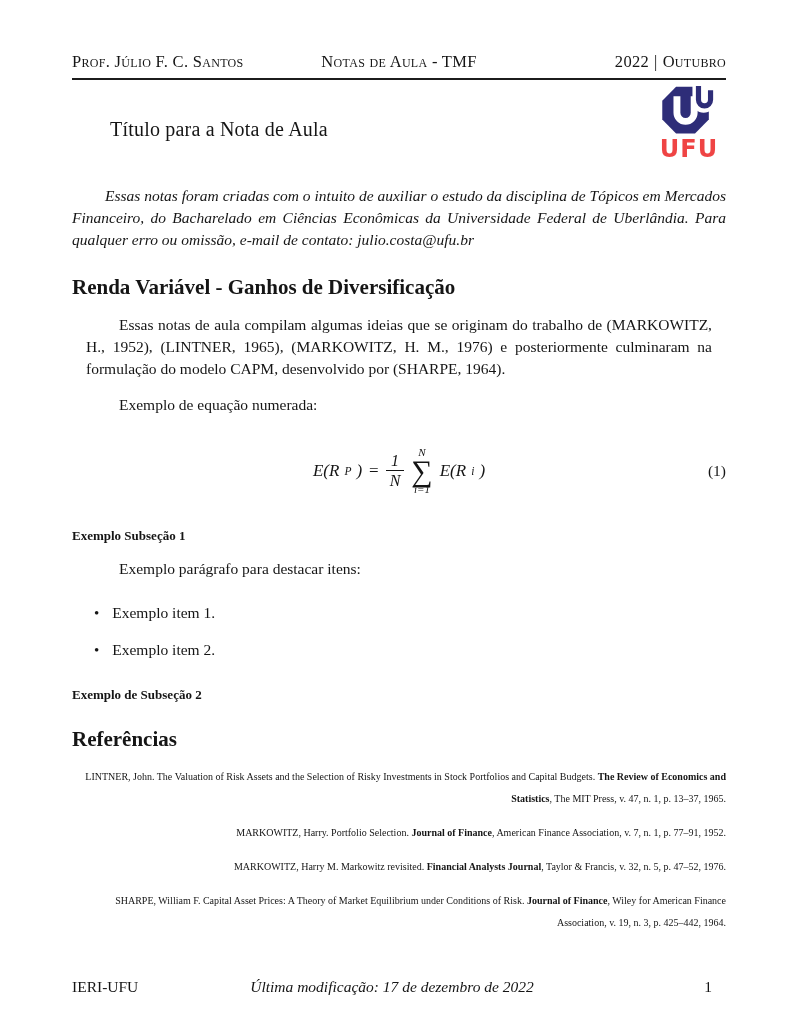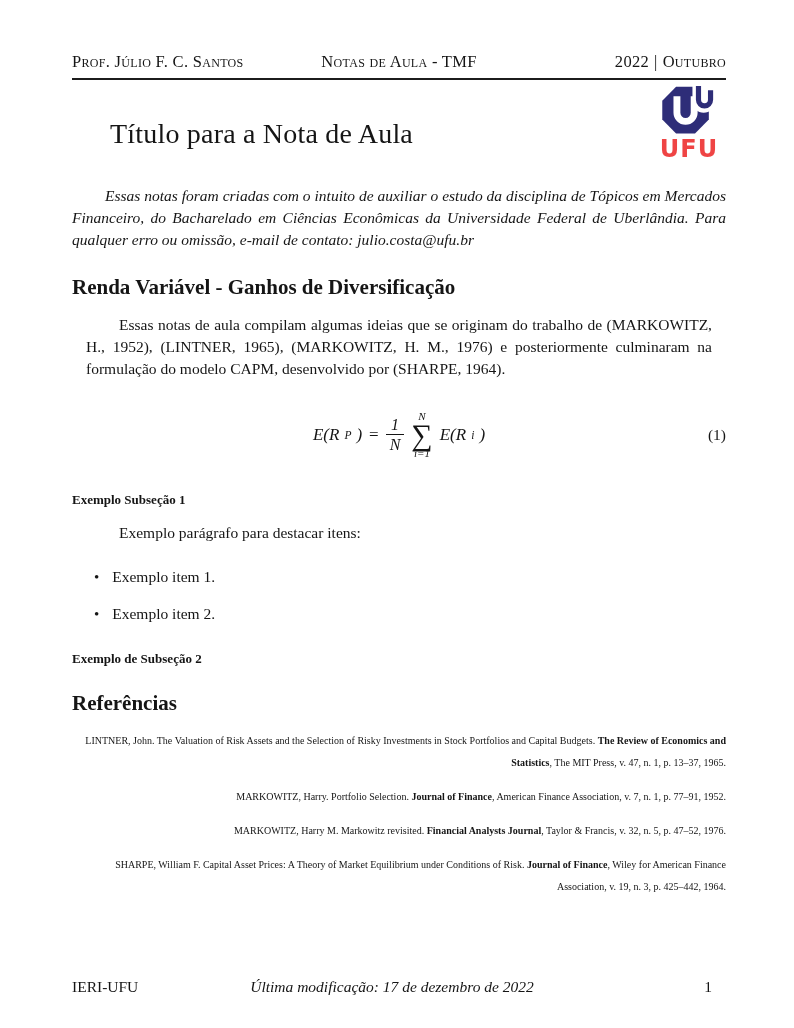--- a/index.html
+++ b/index.html
@@ -33,21 +33,21 @@
   .header-right .sep { padding: 0 5px; }
 
   
   .title-row {
     display: flex;
     justify-content: space-between;
     align-items: flex-start;
     margin-top: 4px;
   }
   h1.doc-title {
-    font-size: 28px;
+    font-size: 20px;
     font-weight: normal;
     margin: 34px 0 0 38px;
     letter-spacing: 0.2px;
   }
   .logo-block {
     display: flex;
     flex-direction: column;
     align-items: center;
     width: 74px;
     margin-top: 2px;
@@ -186,20 +186,21 @@
         <path d="M40,0 h6 v16 a4,4 0 0 0 8,0 V5 h6 v11 a10,10 0 0 1 -20,0 Z" fill="#2e2d78"></path>
       </svg>
       <div class="logo-wordmark">UFU</div>
     </div>
   </div>
 
   <p class="abstract">Essas notas foram criadas com o intuito de auxiliar o estudo da disciplina de Tópicos em Mercados Financeiro, do Bacharelado em Ciências Econômicas da Universidade Federal de Uberlândia. Para qualquer erro ou omissão, e-mail de contato: julio.costa@ufu.br</p>
 
   <h2 class="section">Renda Variável - Ganhos de Diversificação</h2>
   <p class="body-par">Essas notas de aula compilam algumas ideias que se originam do trabalho de (MARKOWITZ, H., 1952), (LINTNER, 1965), (MARKOWITZ, H. M., 1976) e posteriormente culminaram na formulação do modelo CAPM, desenvolvido por (SHARPE, 1964).</p>
+  <p class="body-par">Exemplo de equação numerada:</p>
 
   <div class="equation">
     <span class="eq-content">
       <span class="mi">E(R</span>
         <span class="msub">P</span>
         <span class="mi">)</span>
       <span class="mo">=</span>
       <span class="frac">
         <span class="num">1</span>
         <span class="den">N</span>

